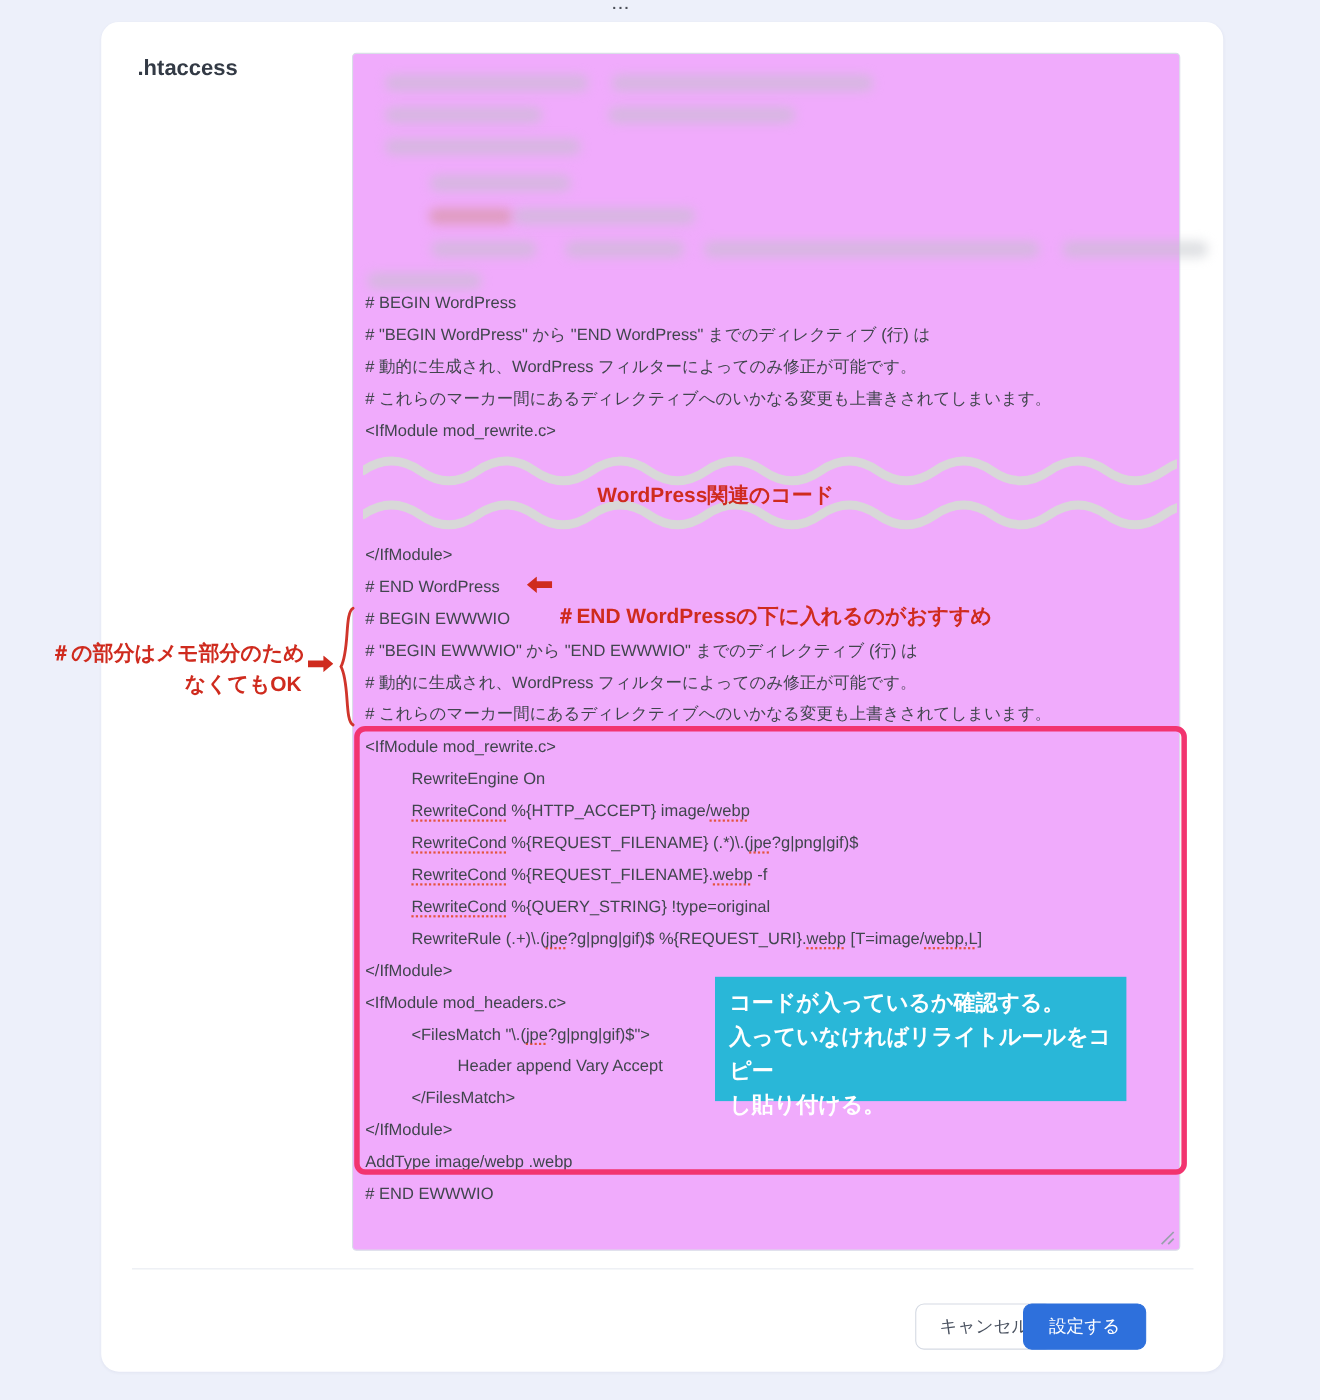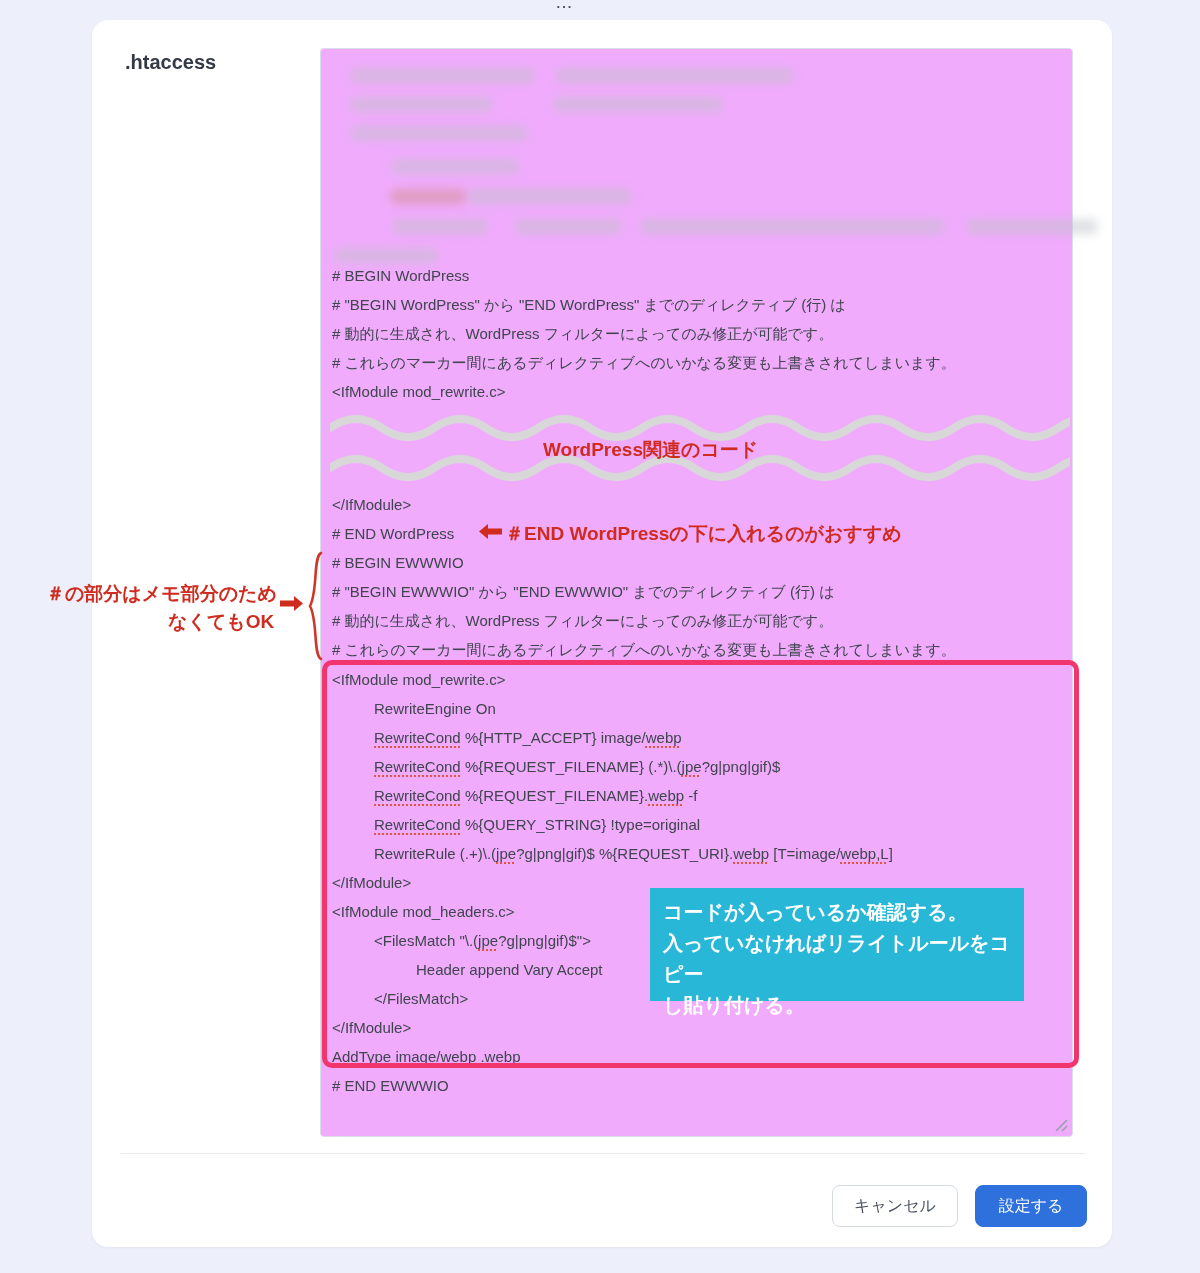--- a/index.html
+++ b/index.html
@@ -50,35 +50,35 @@
     border:5px solid #f2346f; border-radius:10px; z-index:5; pointer-events:none;
   }
   .cyan-box {
     position:absolute; left:650px; top:888px; width:374px; height:113px;
     background:#29b7d8; z-index:6; padding:9px 13px;
     color:#ffffff; font-size:20px; font-weight:bold; line-height:31px;
   }
   .note { position:absolute; color:#cf2b1e; font-weight:bold; z-index:7; white-space:nowrap; }
   .note-cache  { left:460px; top:148px; font-size:19px; }
   .note-wpcode { left:543px; top:437px; font-size:19px; }
-  .note-endwp  { left:505px; top:521px; font-size:19px; }
+  .note-endwp  { left:505px; top:547px; font-size:19px; }
   .note-memo1  { left:45px;  top:581px; width:232px; text-align:right; font-size:19px; }
   .note-memo2  { left:168px; top:609px; font-size:19px; }
   .svg-abs { position:absolute; z-index:7; }
   .divider { position:absolute; left:120px; top:1153px; width:965px; height:1px; background:#e7eaf1; }
   .btn {
     position:absolute; top:1185px; height:42px; border-radius:8px;
     font-size:16px; font-family:inherit; cursor:pointer;
   }
   .btn-cancel {
     left:832px; width:126px; background:#ffffff;
     border:1px solid #d5dae3; color:#4a5260;
   }
   .btn-submit {
-    left:975px; width:112px; background:#2e70dc;
+    left:930px; width:112px; background:#2e70dc;
     border:1px solid #2e70dc; color:#ffffff;
   }
   .grip { position:absolute; right:4px; bottom:4px; z-index:3; }
 </style>
 </head>
 <body>
 
 <div class="page">
 
   <div class="overflow-dots">...</div>

